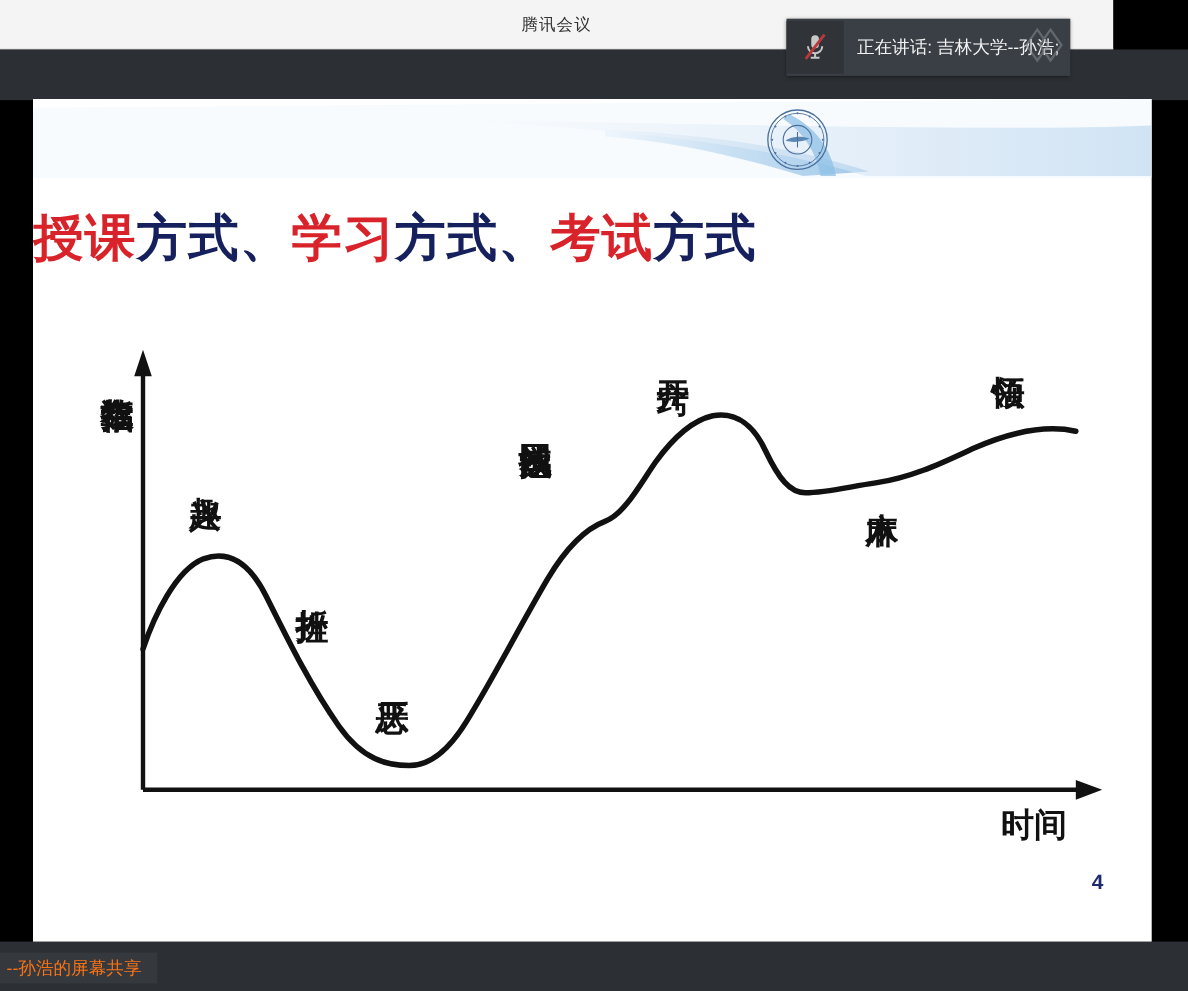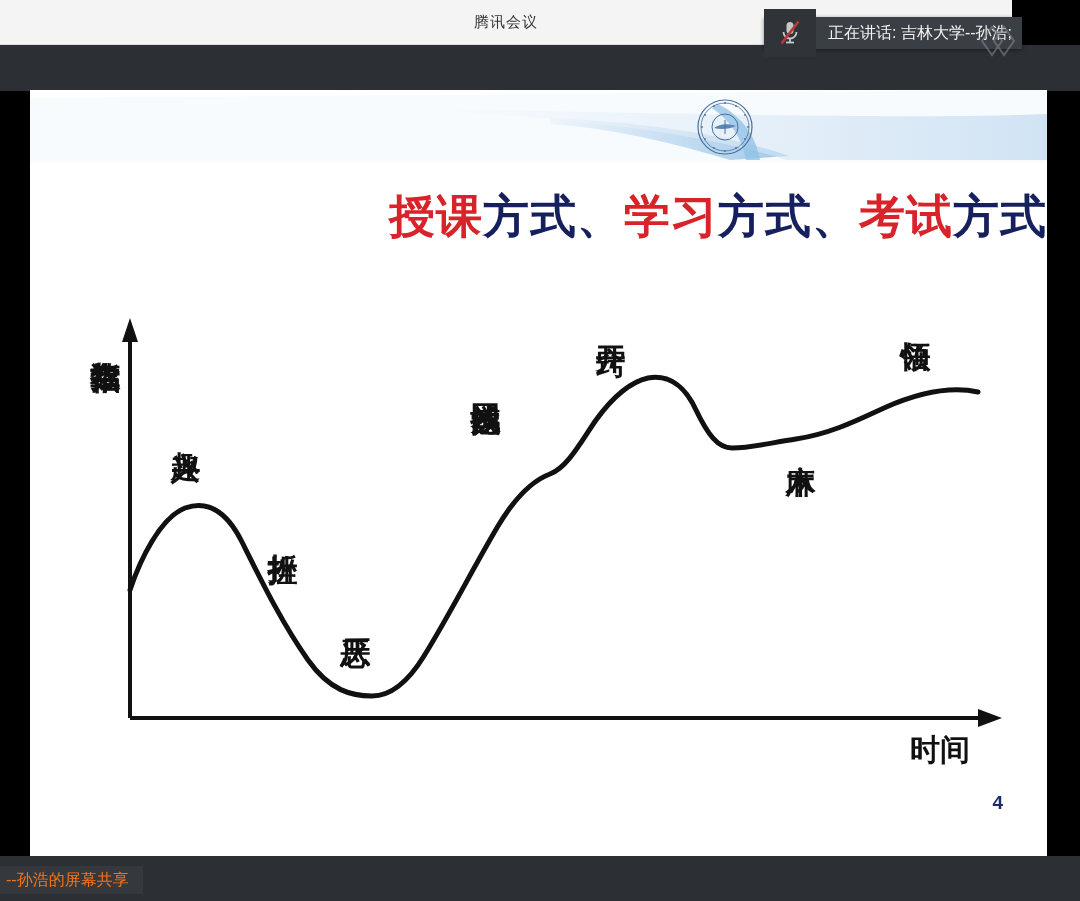--- a/index.html
+++ b/index.html
@@ -55,22 +55,22 @@
     overflow: hidden; pointer-events: none;
   }
 
   
   .seal {
     position: absolute; left: 666px; top: 8px; width: 58px; height: 58px;
   }
 
   
   .speaking-chip {
-    position: absolute; left: 764px; top: 17px;
-    height: 32px; display: flex; align-items: center;
+    position: absolute; left: 715px; top: 17px;
+    height: 52px; display: flex; align-items: center;
     background: #3a3f45;
     padding-right: 10px;
     box-shadow: 0 1px 4px rgba(0,0,0,.45);
   }
   .speaking-mic {
     width: 52px; height: 48px;
     display: flex; align-items: center; justify-content: center;
     background: #303438;
     flex: none;
   }
@@ -79,21 +79,21 @@
     padding-left: 12px;
   }
   .speaking-wave {
     position: absolute; right: 0; top: 0; width: 46px; height: 48px;
     opacity: .5;
   }
 
   
   .slide-title {
     position: absolute; left: 0; top: 96px; width: 1017px;
-    text-align: right;
+    text-align: left;
     font-family: "DejaVu Sans", "Liberation Sans", sans-serif;
     font-size: 46px; font-weight: bold; letter-spacing: 1px;
     white-space: nowrap;
   }
   .tw-red { color: #d8232a; }
   .tw-blue { color: #16205c; }
 
   
   .chart {
     position: absolute; left: 0; top: 0; width: 1049px; height: 766px;

